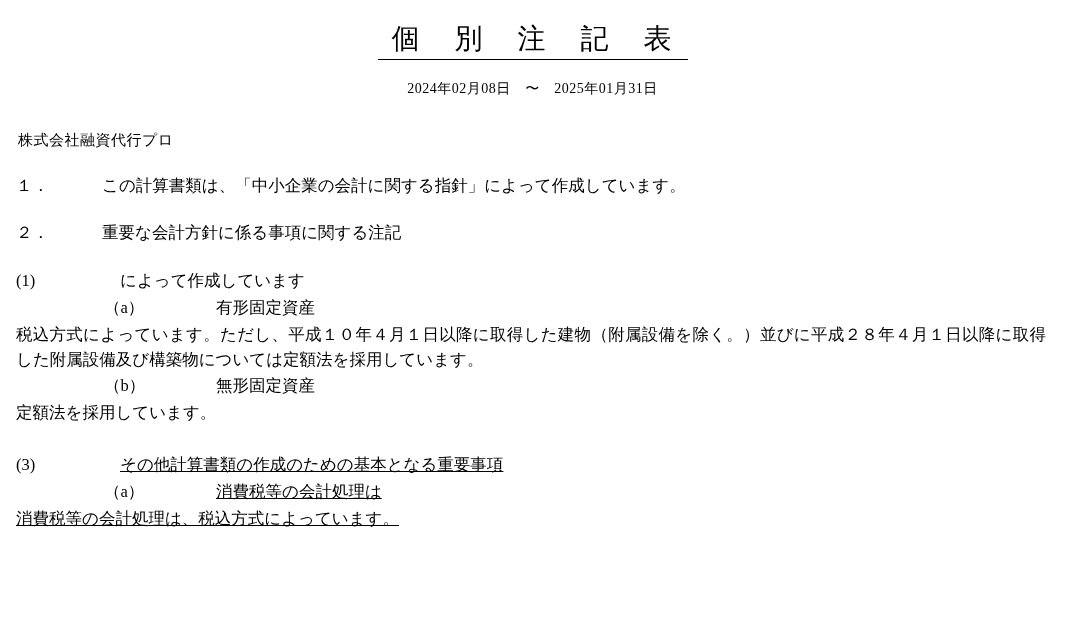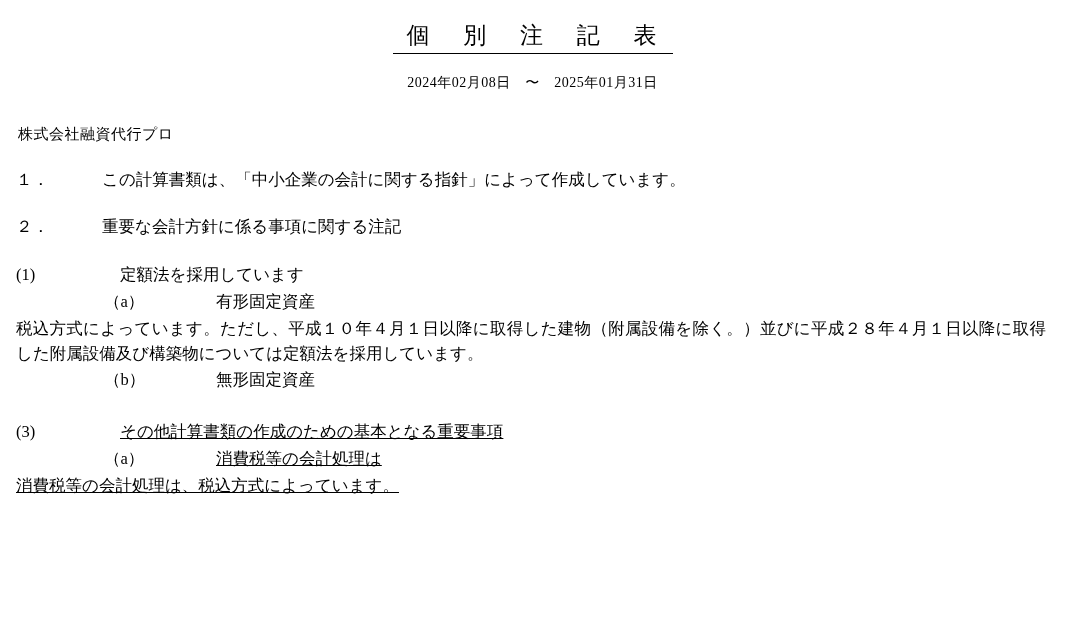--- a/index.html
+++ b/index.html
@@ -19,21 +19,21 @@
     width: 1065px;
     height: 635px;
     box-sizing: border-box;
   }
   .title-wrap {
     text-align: center;
     margin-top: 22px;
   }
   .title-inner {
     display: inline-block;
-    font-size: 23px;
+    font-size: 28px;
     letter-spacing: 14px;
     padding: 0 2px 3px 14px;
     border-bottom: 1.5px solid #000;
     line-height: 1.2;
   }
   .period {
     text-align: center;
     font-size: 14px;
     margin-top: 20px;
     letter-spacing: 0.5px;
@@ -106,26 +106,27 @@
 
   <div class="company">株式会社融資代行プロ</div>
 
   <div class="body-block">
 
     <div class="numbered"><span class="num">１．</span><span>この計算書類は、「中小企業の会計に関する指針」によって作成しています。</span></div>
 
     <div class="numbered"><span class="num">２．</span><span>重要な会計方針に係る事項に関する注記</span></div>
 
     <div class="sec">
-      <div class="lvl1"><span class="label">(1)</span><span>定額法を採用しています</span></div>
+      <div class="lvl1"><span class="label">(1)</span><span>によって作成しています</span></div>
 
       <div class="lvl2"><span class="label">（a）</span><span>有形固定資産</span></div>
       <div class="flow">税込方式によっています。ただし、平成１０年４月１日以降に取得した建物（附属設備を除く。）並びに平成２８年４月１日以降に取得した附属設備及び構築物については定額法を採用しています。</div>
 
       <div class="lvl2 tight"><span class="label">（b）</span><span>無形固定資産</span></div>
+      <div class="flow">定額法を採用しています。</div>
     </div>
 
     <div class="sec gap-lg">
       <div class="lvl1"><span class="label">(3)</span><span>その他計算書類の作成のための基本となる重要事項</span></div>
 
       <div class="lvl2"><span class="label">（a）</span><span>消費税等の会計処理は</span></div>
       <div class="flow">消費税等の会計処理は、税込方式によっています。</div>
     </div>
 
   </div>

